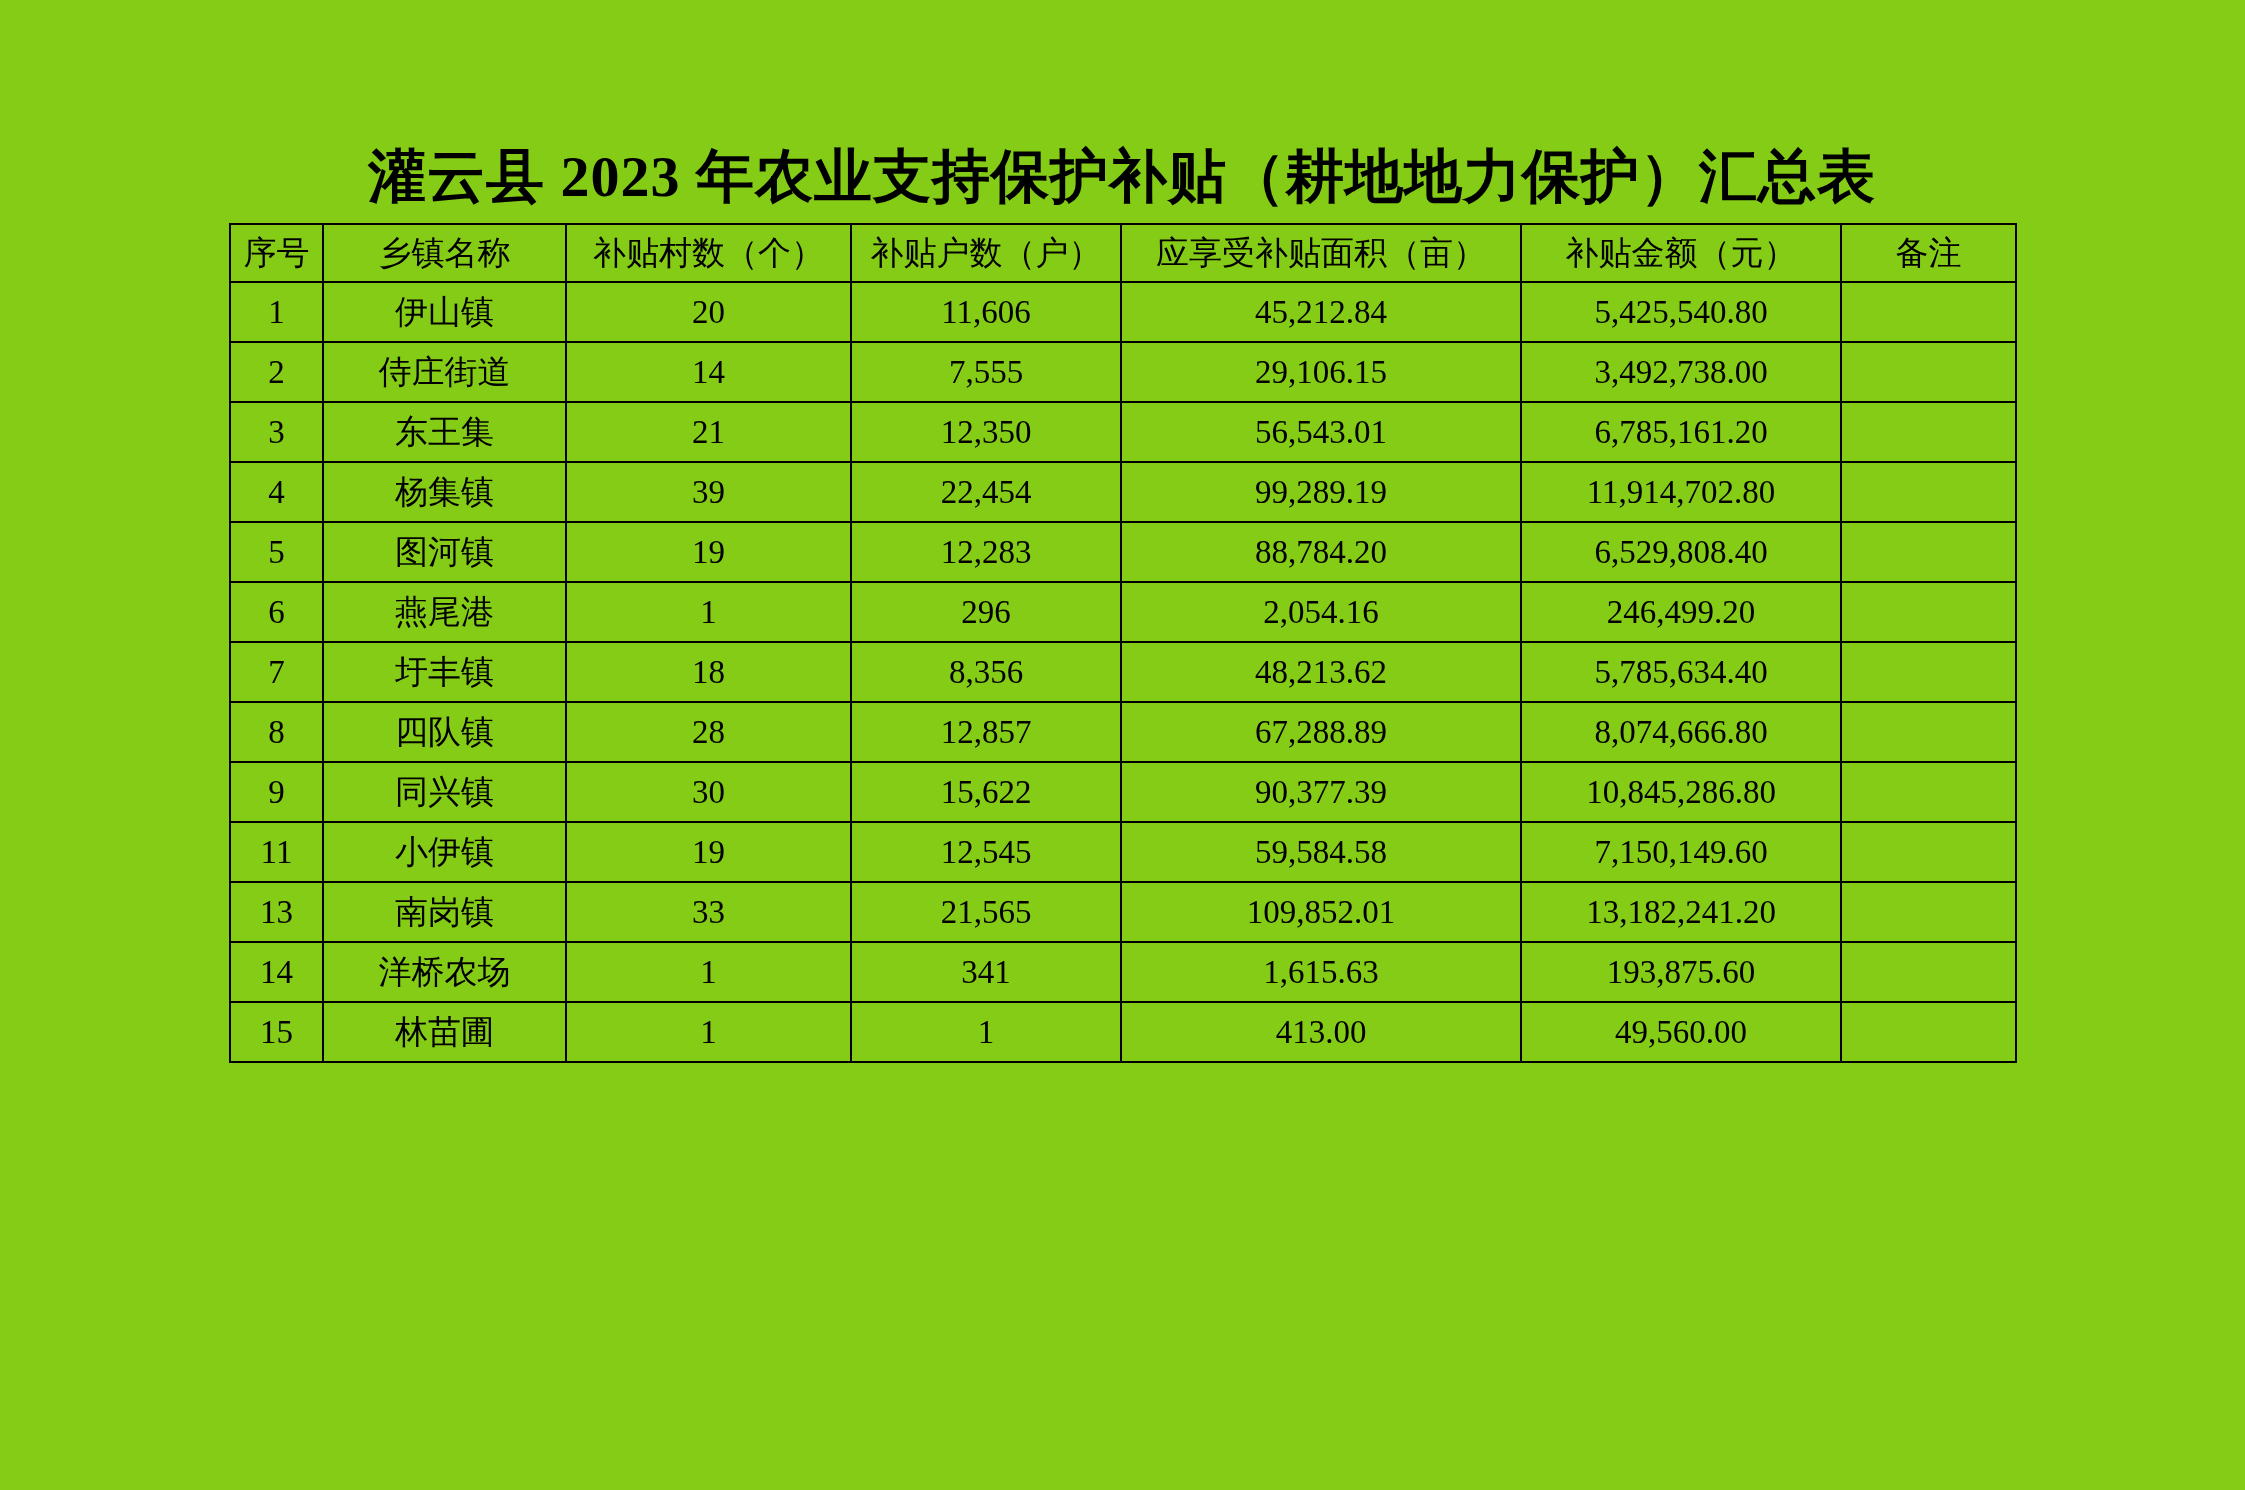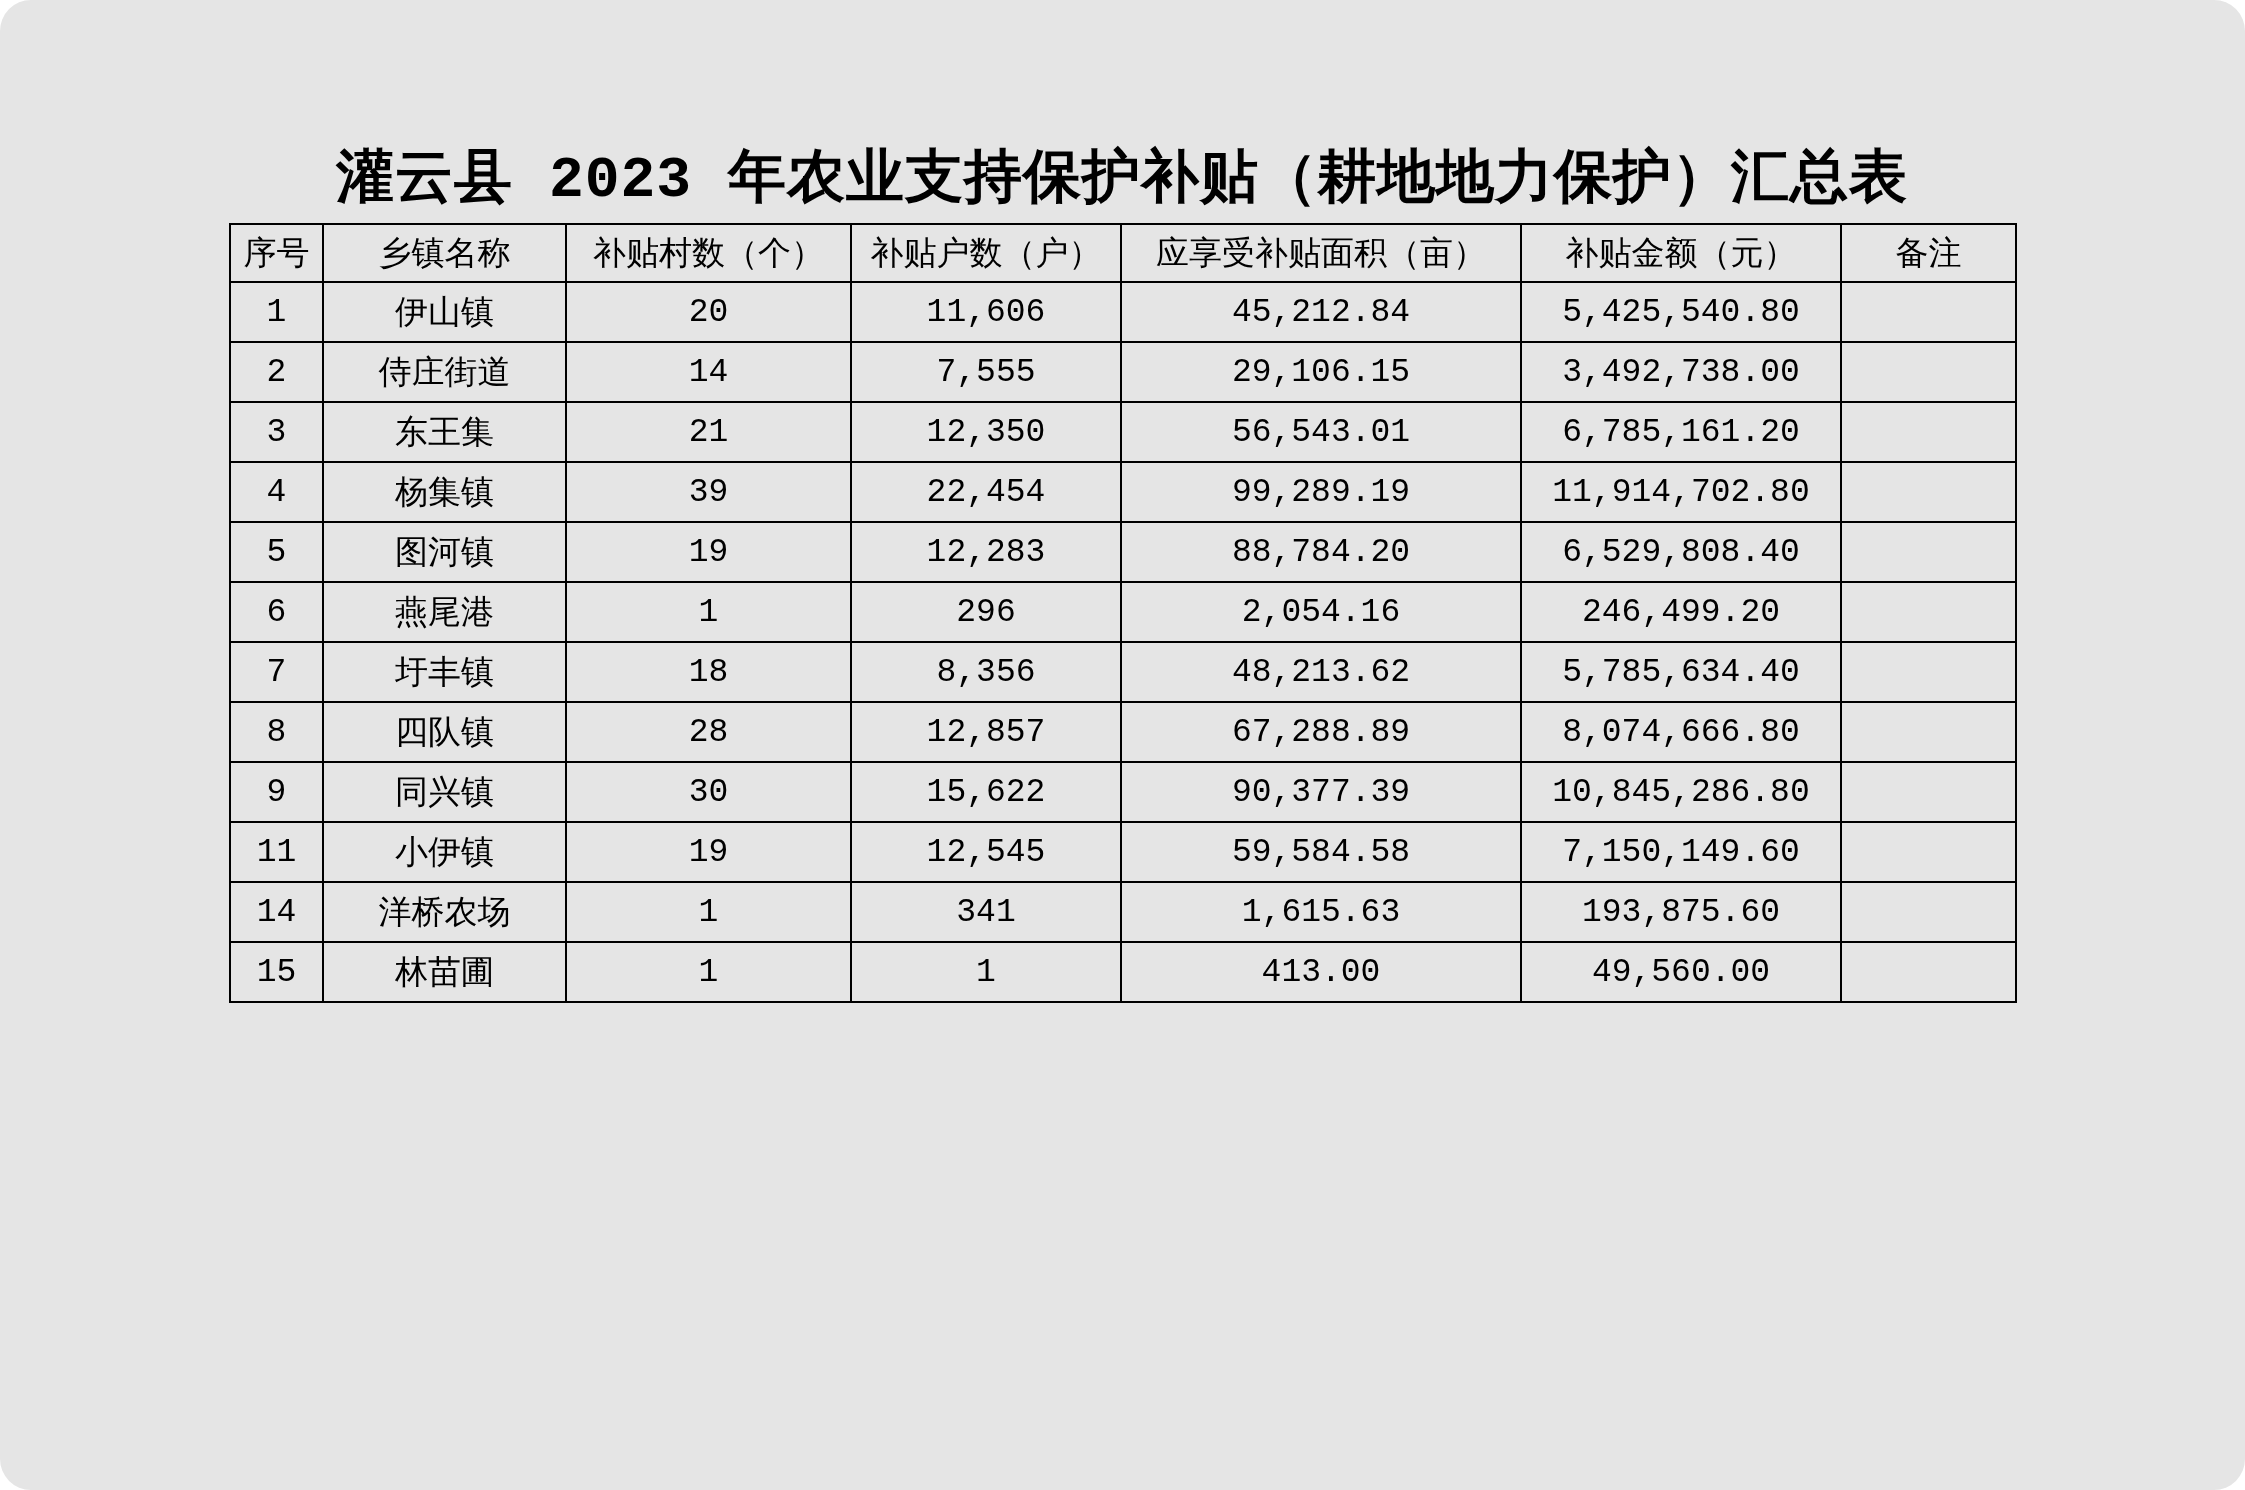--- a/index.html
+++ b/index.html
@@ -4,25 +4,24 @@
 <style>
   html, body {
     margin: 0;
     padding: 0;
     background: #ffffff;
   }
   .page {
     position: relative;
     width: 2245px;
     height: 1490px;
-    background: #e5e5e5;
-    font-family: Liberation Mono, monospace;
+    background: #84cc16;
+    font-family: Liberation Serif, serif;
     color: #000000;
     overflow: hidden;
-    border-radius: 31px;
   }
   .doc-title {
     position: absolute;
     left: 229px;
     top: 138px;
     width: 1786px;
     text-align: center;
     font-size: 58px;
     font-weight: bold;
     letter-spacing: 1px;
@@ -168,20 +167,29 @@
       <tr>
         <td>11</td>
         <td>小伊镇</td>
         <td>19</td>
         <td>12,545</td>
         <td>59,584.58</td>
         <td>7,150,149.60</td>
         <td></td>
       </tr>
       <tr>
+        <td>13</td>
+        <td>南岗镇</td>
+        <td>33</td>
+        <td>21,565</td>
+        <td>109,852.01</td>
+        <td>13,182,241.20</td>
+        <td></td>
+      </tr>
+      <tr>
         <td>14</td>
         <td>洋桥农场</td>
         <td>1</td>
         <td>341</td>
         <td>1,615.63</td>
         <td>193,875.60</td>
         <td></td>
       </tr>
       <tr>
         <td>15</td>

